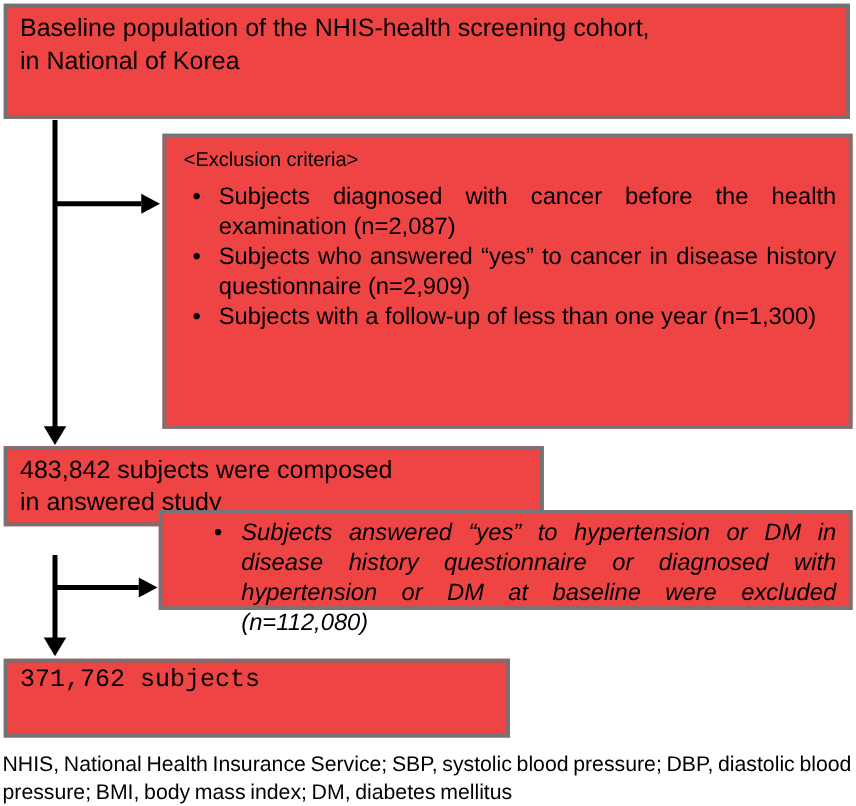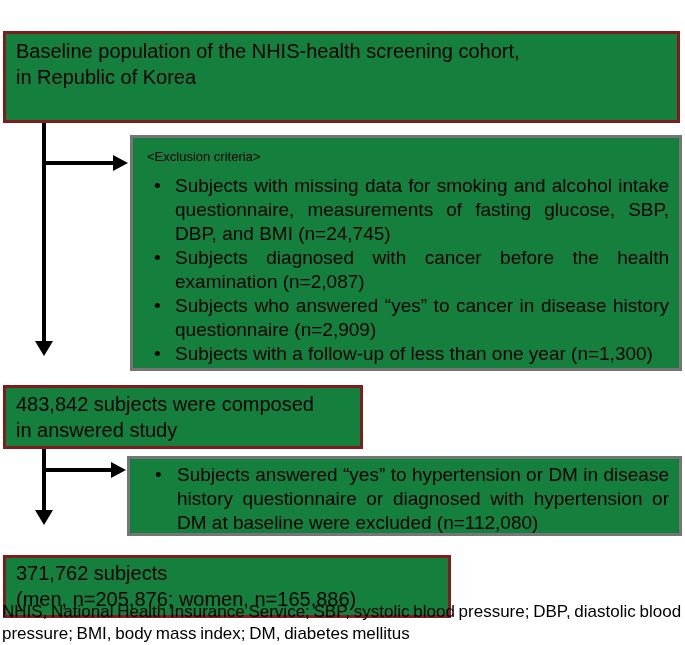--- a/index.html
+++ b/index.html
@@ -10,44 +10,43 @@
   }
   .canvas {
     position: relative;
     width: 685px;
     height: 645px;
     background: #ffffff;
     overflow: hidden;
   }
   .box {
     position: absolute;
-    background: #15803d;
-    border: 3px solid #7f1d1d;
-    margin-top: 28px;
+    background: #ef4444;
+    border: 3px solid #737373;
   }
   .box.gray { border-color: #757575; }
   .main-text {
     font-size: 20px;
     line-height: 26px;
     padding: 4px 10px;
   }
   .main-text .bold { font-weight: bold; }
   
   .top-box    { left: 3px;   top: 3px;   width: 677px; height: 92px; }
   
   .ex1-box    { left: 130px; top: 107px; width: 552px; height: 236px; padding: 7px 10px 6px 14px; }
   
-  .mid-box    { left: 3px;   top: 357px; width: 360px; height: 64px; padding-top: 3px; }
+  .mid-box    { left: 3px;   top: 357px; width: 432px; height: 64px; padding-top: 3px; }
   
-  .ex2-box    { left: 127px; top: 428px; width: 555px; height: 80px; padding: 4px 10px 4px 16px; }
+  .ex2-box    { left: 127px; top: 408px; width: 555px; height: 80px; padding: 4px 10px 4px 32px; font-style: italic; }
   
-  .final-box  { left: 3px;   top: 527px; width: 448px; height: 63px; padding-top: 2px; }
+  .final-box  { left: 3px;   top: 527px; width: 405px; height: 63px; padding-top: 2px; font-family: Liberation Mono, monospace; }
 
   .ex-header {
-    font-size: 13px;
+    font-size: 16px;
     line-height: 24px;
     margin-bottom: 5px;
   }
   ul.bullets { list-style: none; }
   ul.bullets li {
     position: relative;
     font-size: 19px;
     line-height: 24px;
     padding-left: 28px;
     text-align: justify;
@@ -95,44 +94,42 @@
       <line x1="44" y1="444" x2="44" y2="511"></line>
       <polygon points="35,510 53,510 44,525" stroke="none"></polygon>
 
       <line x1="44" y1="470" x2="111" y2="470"></line>
       <polygon points="111,462 111,478 126,470" stroke="none"></polygon>
     </g>
   </svg>
 
   <div class="box top-box main-text">
     <div>Baseline population of the NHIS-health screening cohort,</div>
-    <div>in Republic of Korea</div>
+    <div>in National of Korea</div>
   </div>
 
   <div class="box gray ex1-box">
     <div class="ex-header">&lt;Exclusion criteria&gt;</div>
     <ul class="bullets">
-        <li>Subjects with missing data for smoking and alcohol intake questionnaire, measurements of fasting glucose, SBP, DBP, and BMI (n=24,745)</li>
         <li>Subjects diagnosed with cancer before the health examination (n=2,087)</li>
         <li>Subjects who answered “yes” to cancer in disease history questionnaire (n=2,909)</li>
         <li>Subjects with a follow-up of less than one year (n=1,300)</li>
       </ul>
   </div>
 
   <div class="box mid-box main-text">
     <div>483,842 subjects were composed</div>
     <div>in answered study</div>
   </div>
 
   <div class="box gray ex2-box">
     <ul class="bullets">
         <li>Subjects answered “yes” to hypertension or DM in disease history questionnaire or diagnosed with hypertension or DM at baseline were excluded (n=112,080)</li>
       </ul>
   </div>
 
   <div class="box final-box main-text">
     <div>371,762 subjects</div>
-    <div>(men, n=205,876; women, n=165,886)</div>
   </div>
 
   <div class="footnote">NHIS, National Health Insurance Service; SBP, systolic blood pressure; DBP, diastolic blood pressure; BMI, body mass index; DM, diabetes mellitus</div>
 
 </div>
 
 </body></html>

